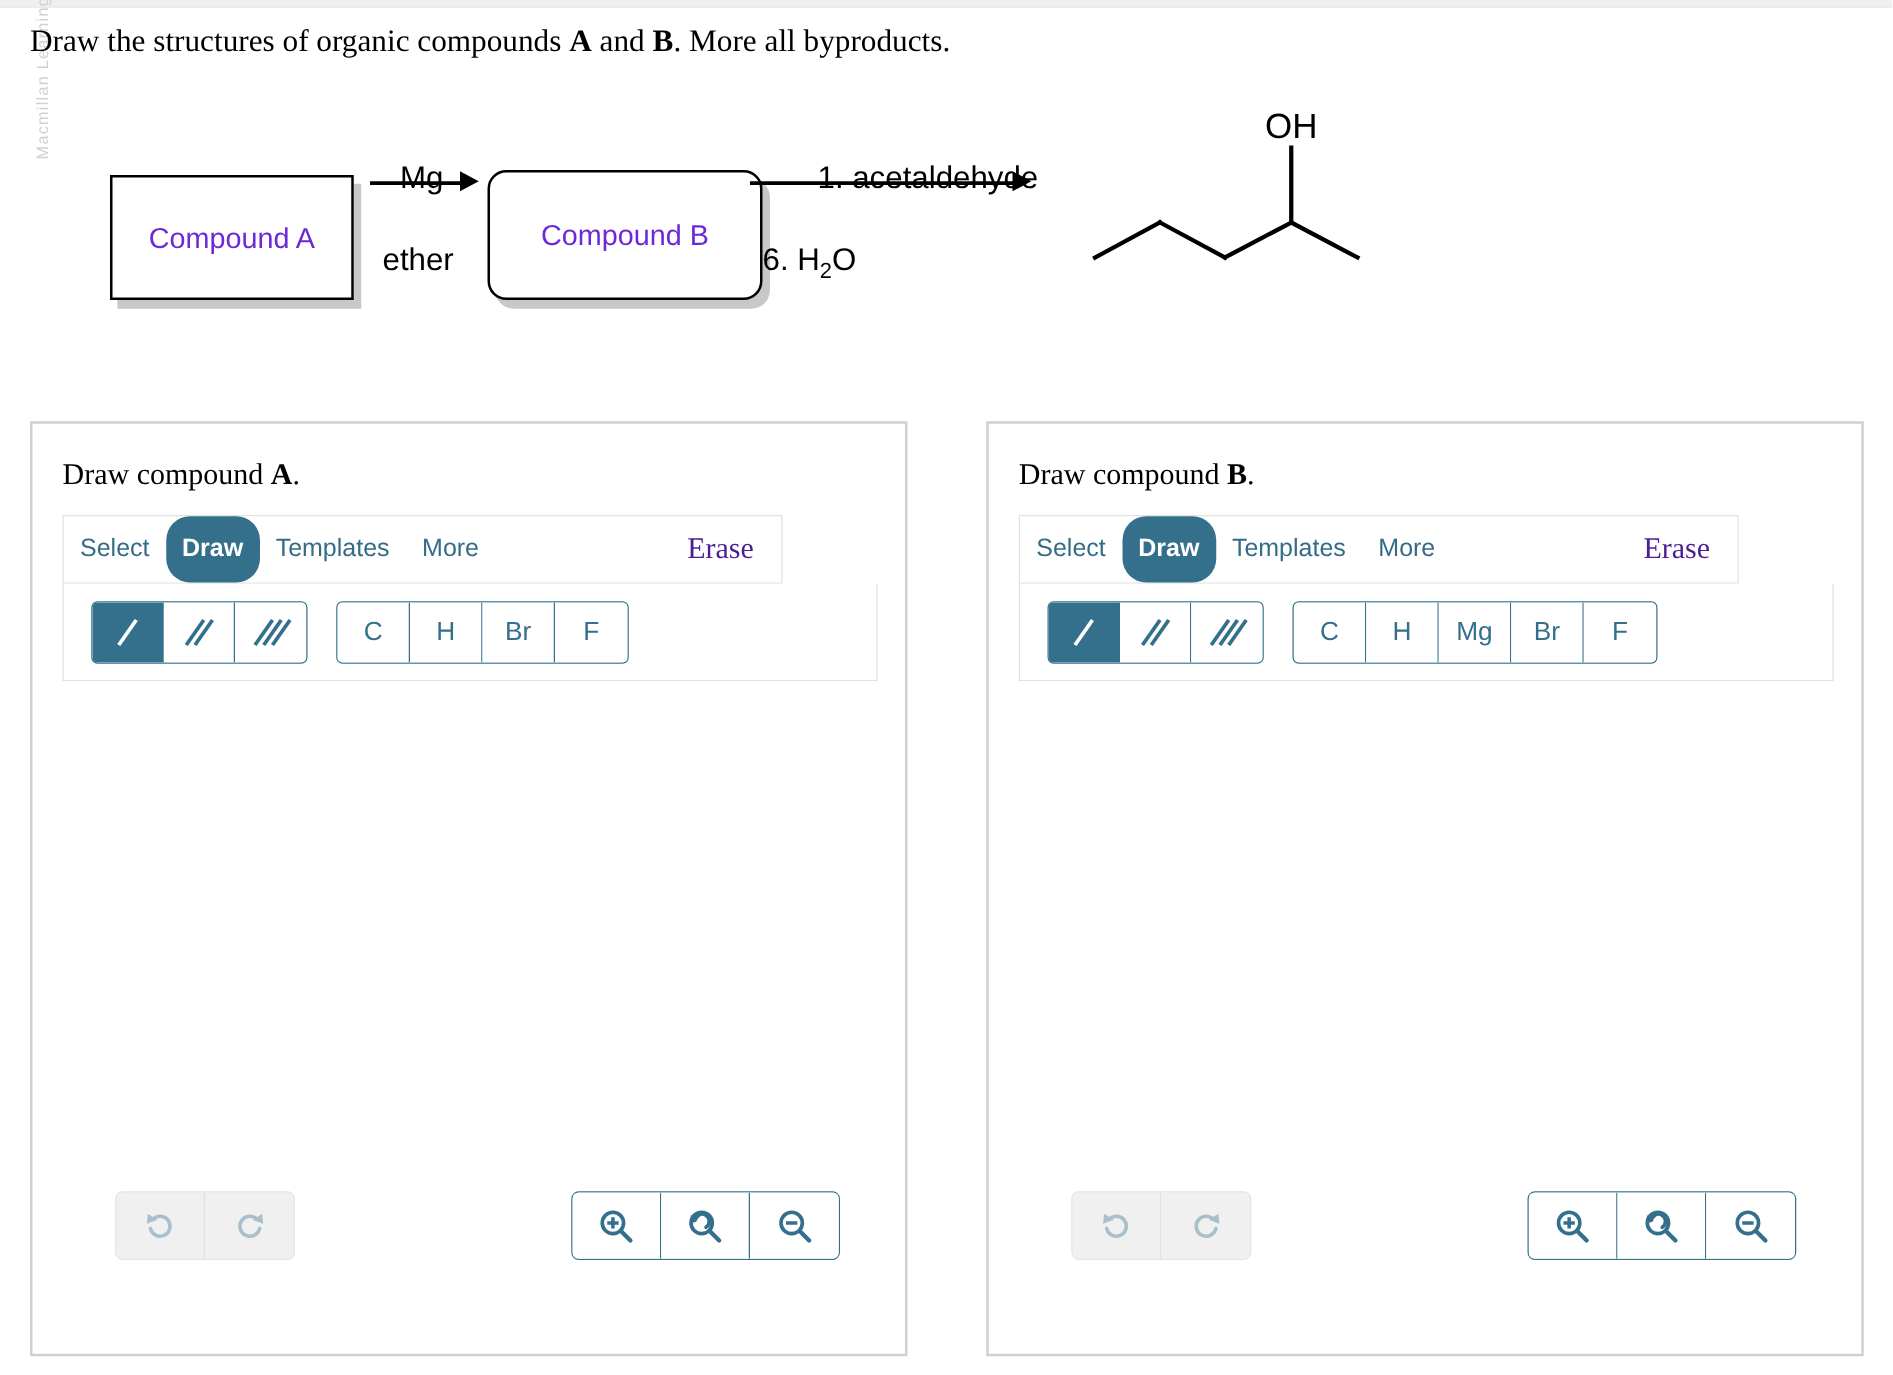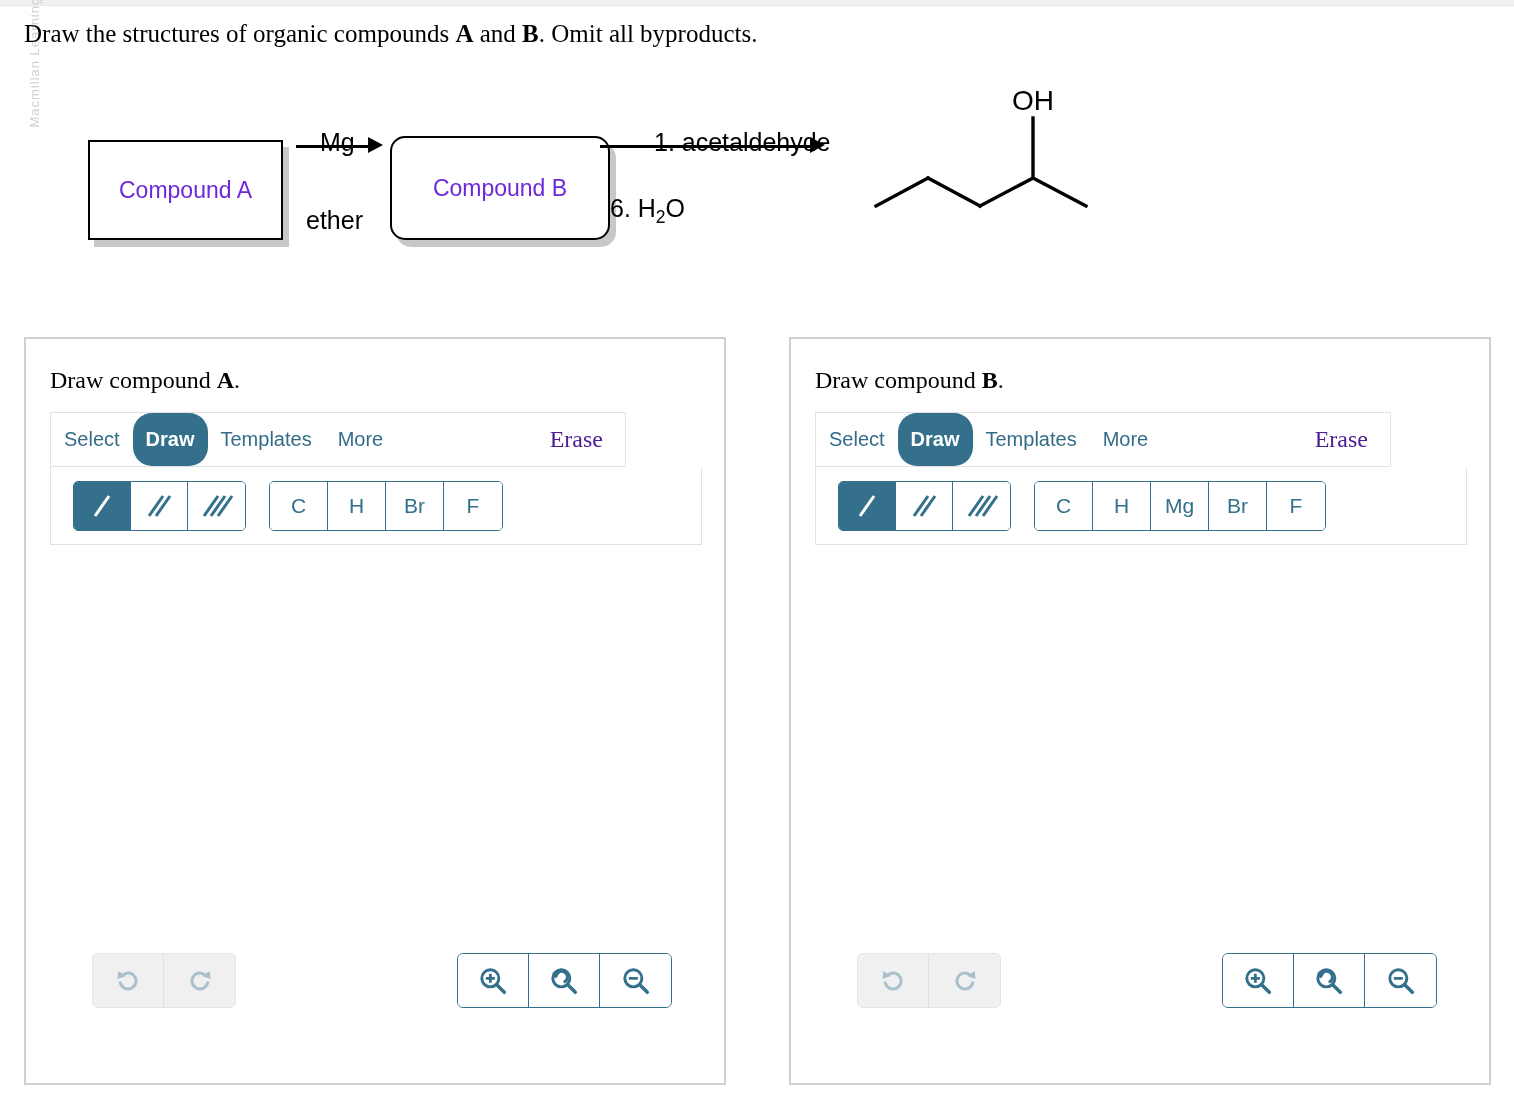--- a/index.html
+++ b/index.html
@@ -68,21 +68,21 @@
   .cond {
     position:absolute; white-space:nowrap;
     font-family:"Liberation Sans", sans-serif;
     font-size:24px; color:#000;
   }
   
   #arrow1 { left:296px; top:50px; width:88px; height:50px; }
   #arrow1 .arrow-line { left:0; width:74px; }
   #arrow1 .arrow-head { left:72px; }
   #cond1-top { left:320px; top:58px; font-size:25px; }
-  #cond1-bot { left:306px; top:124px; font-size:25px;margin-top:12px; }
+  #cond1-bot { left:306px; top:124px; font-size:25px; }
   
   #arrow2 { left:600px; top:50px; width:228px; height:50px; }
   #arrow2 .arrow-line { left:0; width:212px; }
   #arrow2 .arrow-head { left:210px; }
   #cond2-top { left:610px; top:58px; font-size:25px;margin-left:44px; }
   #cond2-bot { left:610px; top:124px; font-size:25px; }
   sub { font-size:.7em; }
 
   #product { position:absolute; left:850px; top:8px; width:300px; height:180px; }
 
@@ -199,21 +199,21 @@
   .zoom-btn:last-child { border-right:none; }
 </style>
 </head>
 <body>
 
 <div id="top-strip"></div>
 
 <div id="watermark">Macmillan Learning</div>
 
 <div id="prompt">
-  <span>Draw the structures of organic compounds </span><b>A</b><span> and </span><b>B</b><span>. Omit all byproducts.</span>
+  <span>Draw the structures of organic compounds </span><b>A</b><span> and </span><b>B</b><span>. More all byproducts.</span>
 </div>
 
 <div id="scheme">
 
   <div class="rxn-box" id="box-a">Compound A</div>
 
   <div class="arrow-group" id="arrow1">
     <div class="arrow-line"></div>
     <div class="arrow-head"></div>
   </div>

